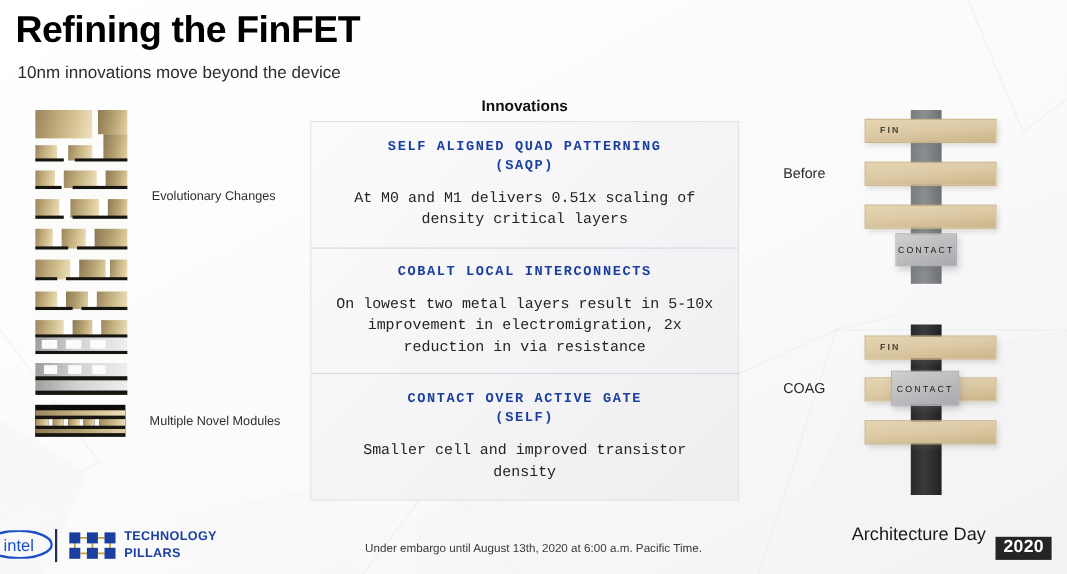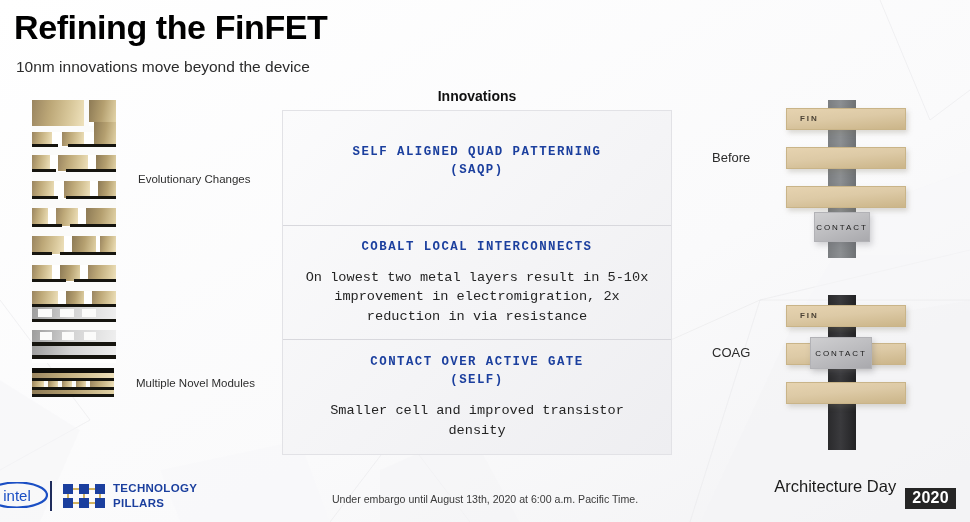--- a/index.html
+++ b/index.html
@@ -272,20 +272,21 @@
 
 <div id="innovations-heading">Innovations</div>
 
 <div id="innovations-panel">
 
   <div class="innovation-card">
     <div class="card-title">
       <span>SELF ALIGNED QUAD PATTERNING</span><br>
       <span>(SAQP)</span>
     </div>
+    <div class="card-body">At M0 and M1 delivers 0.51x scaling of density critical layers</div>
   </div>
 
   <div class="innovation-card">
     <div class="card-title">
       <span>COBALT LOCAL INTERCONNECTS</span>
     </div>
     <div class="card-body">On lowest two metal layers result in 5-10x improvement in electromigration, 2x reduction in via resistance</div>
   </div>
 
   <div class="innovation-card">

